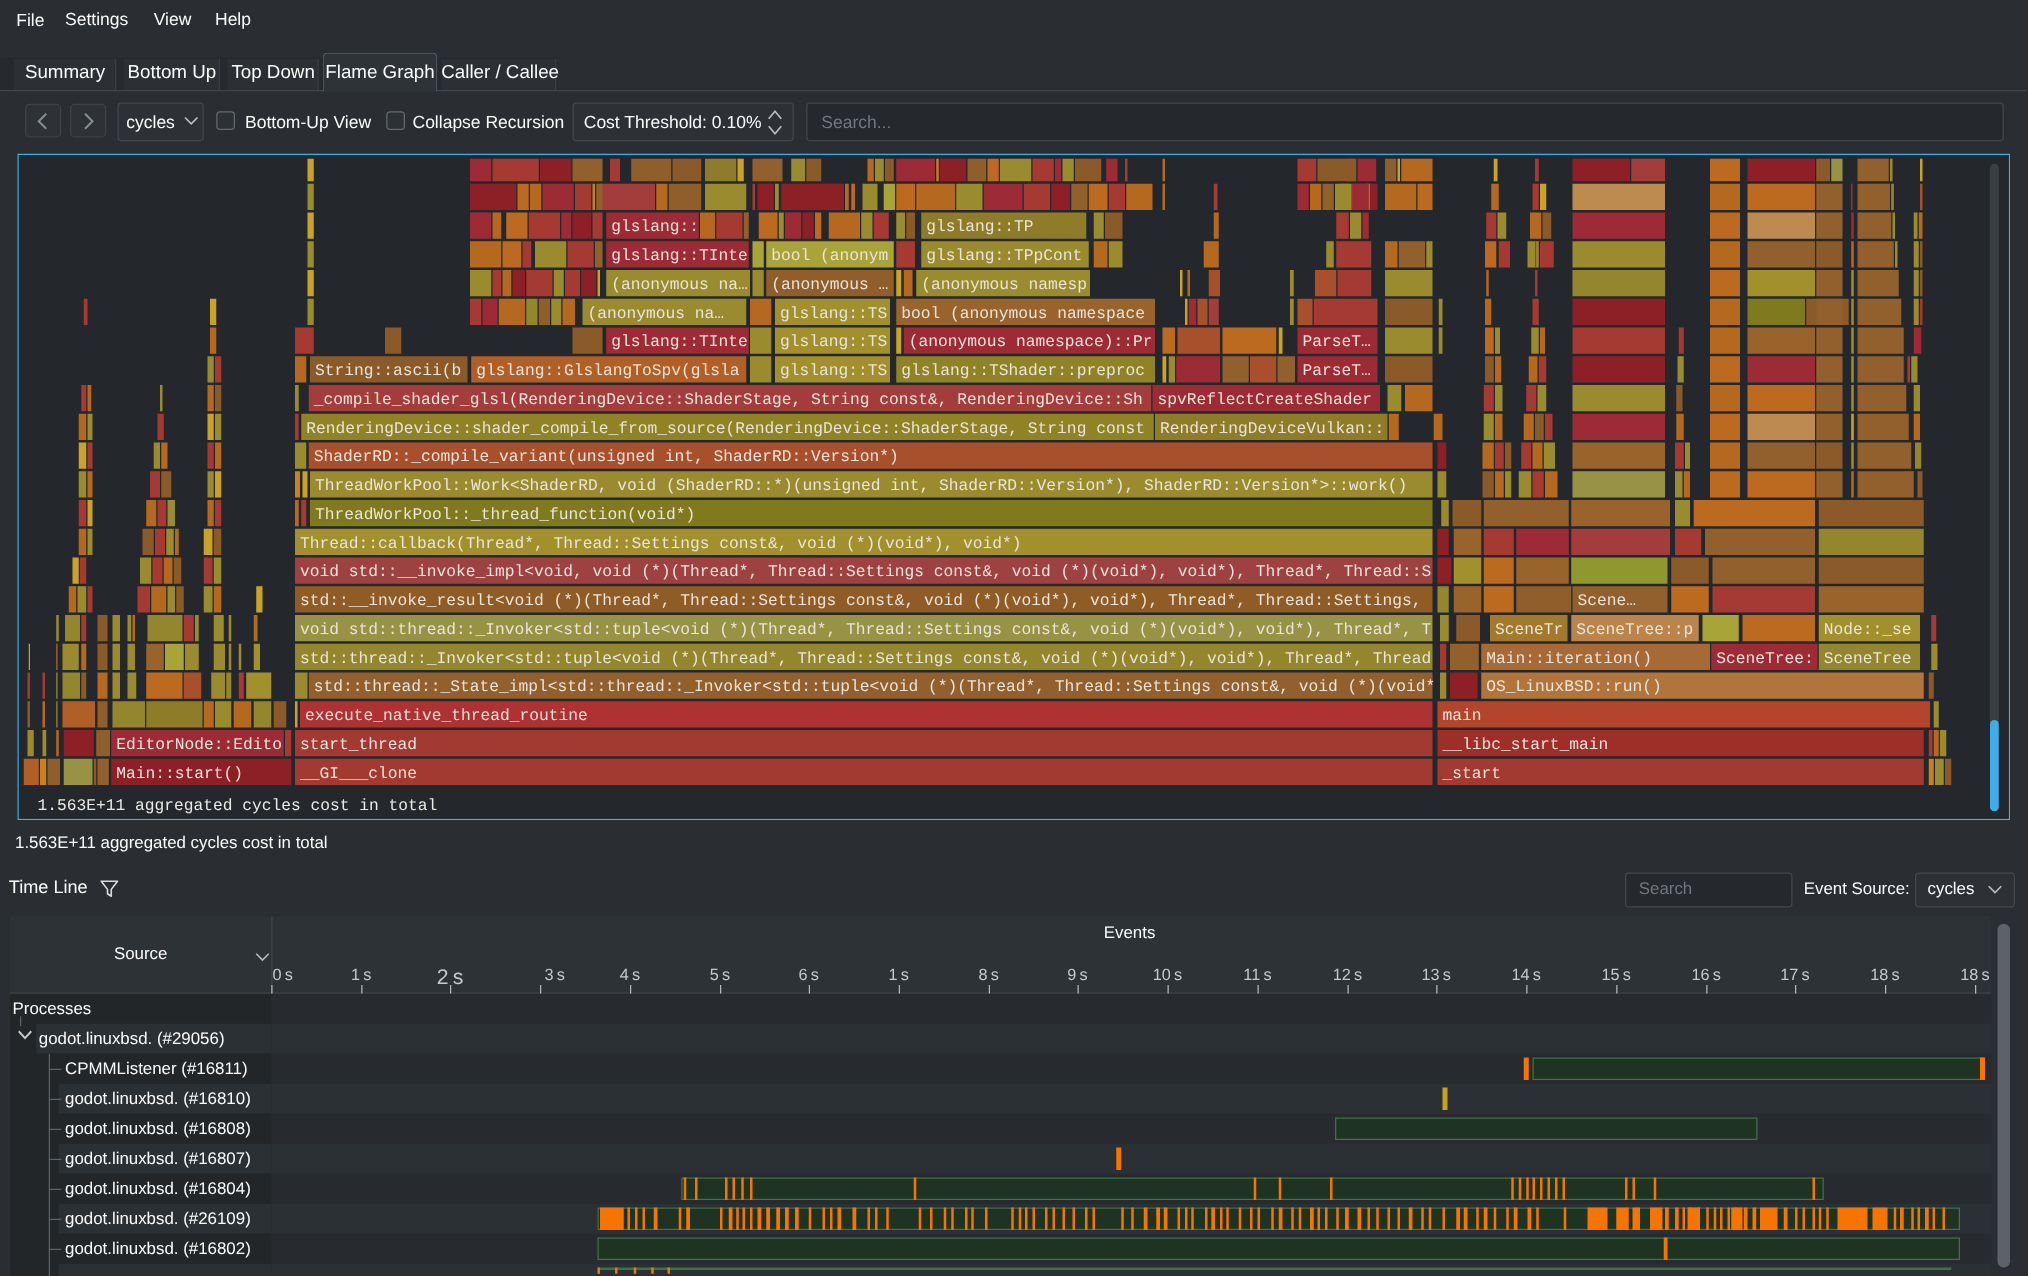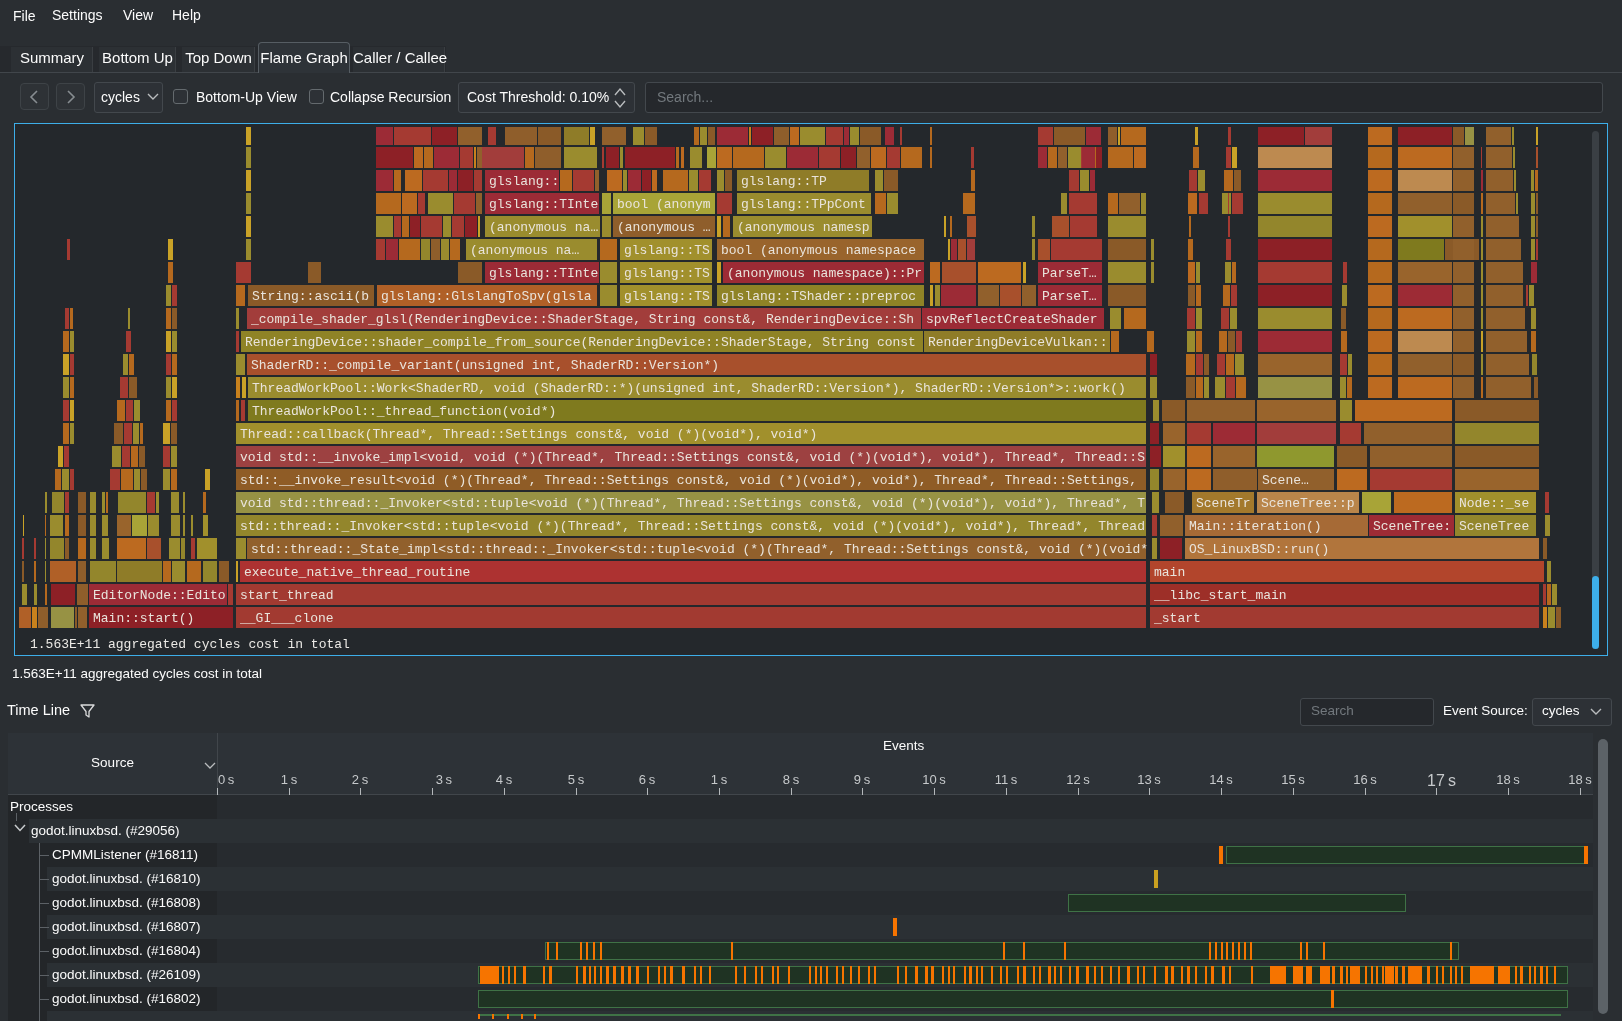--- a/index.html
+++ b/index.html
@@ -688,21 +688,21 @@
     <div class="abs" style="left:209px;top:0;width:1px;height:62px;background:#41464b"></div>
     <div class="abs txt" style="left:0px;top:22px;width:209px;text-align:center;font-size:13.5px">Source</div>
     <svg class="abs" style="left:196px;top:29px" width="12" height="8">
       <path d="M1 1 L6 6 L11 1" stroke="#b9bcbe" stroke-width="1.3" fill="none"></path>
     </svg>
     <div class="abs txt" style="left:875px;top:5px;font-size:13.5px">Events</div>
     <div class="abs" style="left:210px;top:39px;font-size:13px;color:#c6c9cb">0 s</div>
     <div class="abs" style="left:209px;top:55px;width:1px;height:7px;background:#b4b8bb"></div>
     <div class="abs" style="left:261px;top:39px;width:40px;text-align:center;font-size:13px;color:#c6c9cb">1 s</div>
     <div class="abs" style="left:281px;top:55px;width:1px;height:7px;background:#b4b8bb"></div>
-    <div class="abs" style="left:332px;top:39px;width:40px;text-align:center;font-size:13px;color:#c6c9cb">2 s</div>
+    <div class="abs" style="left:332px;top:39px;width:40px;text-align:center;font-size:17px;color:#c6c9cb">2 s</div>
     <div class="abs" style="left:352px;top:55px;width:1px;height:7px;background:#b4b8bb"></div>
     <div class="abs" style="left:404px;top:39px;width:40px;text-align:right;font-size:13px;color:#c6c9cb">3 s</div>
     <div class="abs" style="left:424px;top:55px;width:1px;height:7px;background:#b4b8bb"></div>
     <div class="abs" style="left:476px;top:39px;width:40px;text-align:center;font-size:13px;color:#c6c9cb">4 s</div>
     <div class="abs" style="left:496px;top:55px;width:1px;height:7px;background:#b4b8bb"></div>
     <div class="abs" style="left:548px;top:39px;width:40px;text-align:center;font-size:13px;color:#c6c9cb">5 s</div>
     <div class="abs" style="left:568px;top:55px;width:1px;height:7px;background:#b4b8bb"></div>
     <div class="abs" style="left:619px;top:39px;width:40px;text-align:center;font-size:13px;color:#c6c9cb">6 s</div>
     <div class="abs" style="left:639px;top:55px;width:1px;height:7px;background:#b4b8bb"></div>
     <div class="abs" style="left:691px;top:39px;width:40px;text-align:center;font-size:13px;color:#c6c9cb">1 s</div>
@@ -718,21 +718,21 @@
     <div class="abs" style="left:1050px;top:39px;width:40px;text-align:center;font-size:13px;color:#c6c9cb">12 s</div>
     <div class="abs" style="left:1070px;top:55px;width:1px;height:7px;background:#b4b8bb"></div>
     <div class="abs" style="left:1121px;top:39px;width:40px;text-align:center;font-size:13px;color:#c6c9cb">13 s</div>
     <div class="abs" style="left:1141px;top:55px;width:1px;height:7px;background:#b4b8bb"></div>
     <div class="abs" style="left:1193px;top:39px;width:40px;text-align:center;font-size:13px;color:#c6c9cb">14 s</div>
     <div class="abs" style="left:1213px;top:55px;width:1px;height:7px;background:#b4b8bb"></div>
     <div class="abs" style="left:1265px;top:39px;width:40px;text-align:center;font-size:13px;color:#c6c9cb">15 s</div>
     <div class="abs" style="left:1285px;top:55px;width:1px;height:7px;background:#b4b8bb"></div>
     <div class="abs" style="left:1337px;top:39px;width:40px;text-align:center;font-size:13px;color:#c6c9cb">16 s</div>
     <div class="abs" style="left:1357px;top:55px;width:1px;height:7px;background:#b4b8bb"></div>
-    <div class="abs" style="left:1408px;top:39px;width:40px;text-align:right;font-size:16px;color:#c6c9cb">17 s</div>
+    <div class="abs" style="left:1408px;top:39px;width:40px;text-align:center;font-size:13px;color:#c6c9cb">17 s</div>
     <div class="abs" style="left:1428px;top:55px;width:1px;height:7px;background:#b4b8bb"></div>
     <div class="abs" style="left:1480px;top:39px;width:40px;text-align:center;font-size:13px;color:#c6c9cb">18 s</div>
     <div class="abs" style="left:1500px;top:55px;width:1px;height:7px;background:#b4b8bb"></div>
     <div class="abs" style="left:1552px;top:39px;width:40px;text-align:center;font-size:13px;color:#c6c9cb">18 s</div>
     <div class="abs" style="left:1572px;top:55px;width:1px;height:7px;background:#b4b8bb"></div>
     <div class="abs" style="left:209px;top:62px;width:1376px;height:24px;background:#272b2f"></div>
     <div class="abs" style="left:0;top:62px;width:209px;height:24px;background:#232629"></div>
     <div class="abs txt" style="left:2px;top:66px;font-size:13.5px">Processes</div>
     <div class="abs" style="left:209px;top:86px;width:1376px;height:24px;background:#2b3034"></div>
     <div class="abs" style="left:0;top:86px;width:209px;height:24px;background:#232629"></div>

